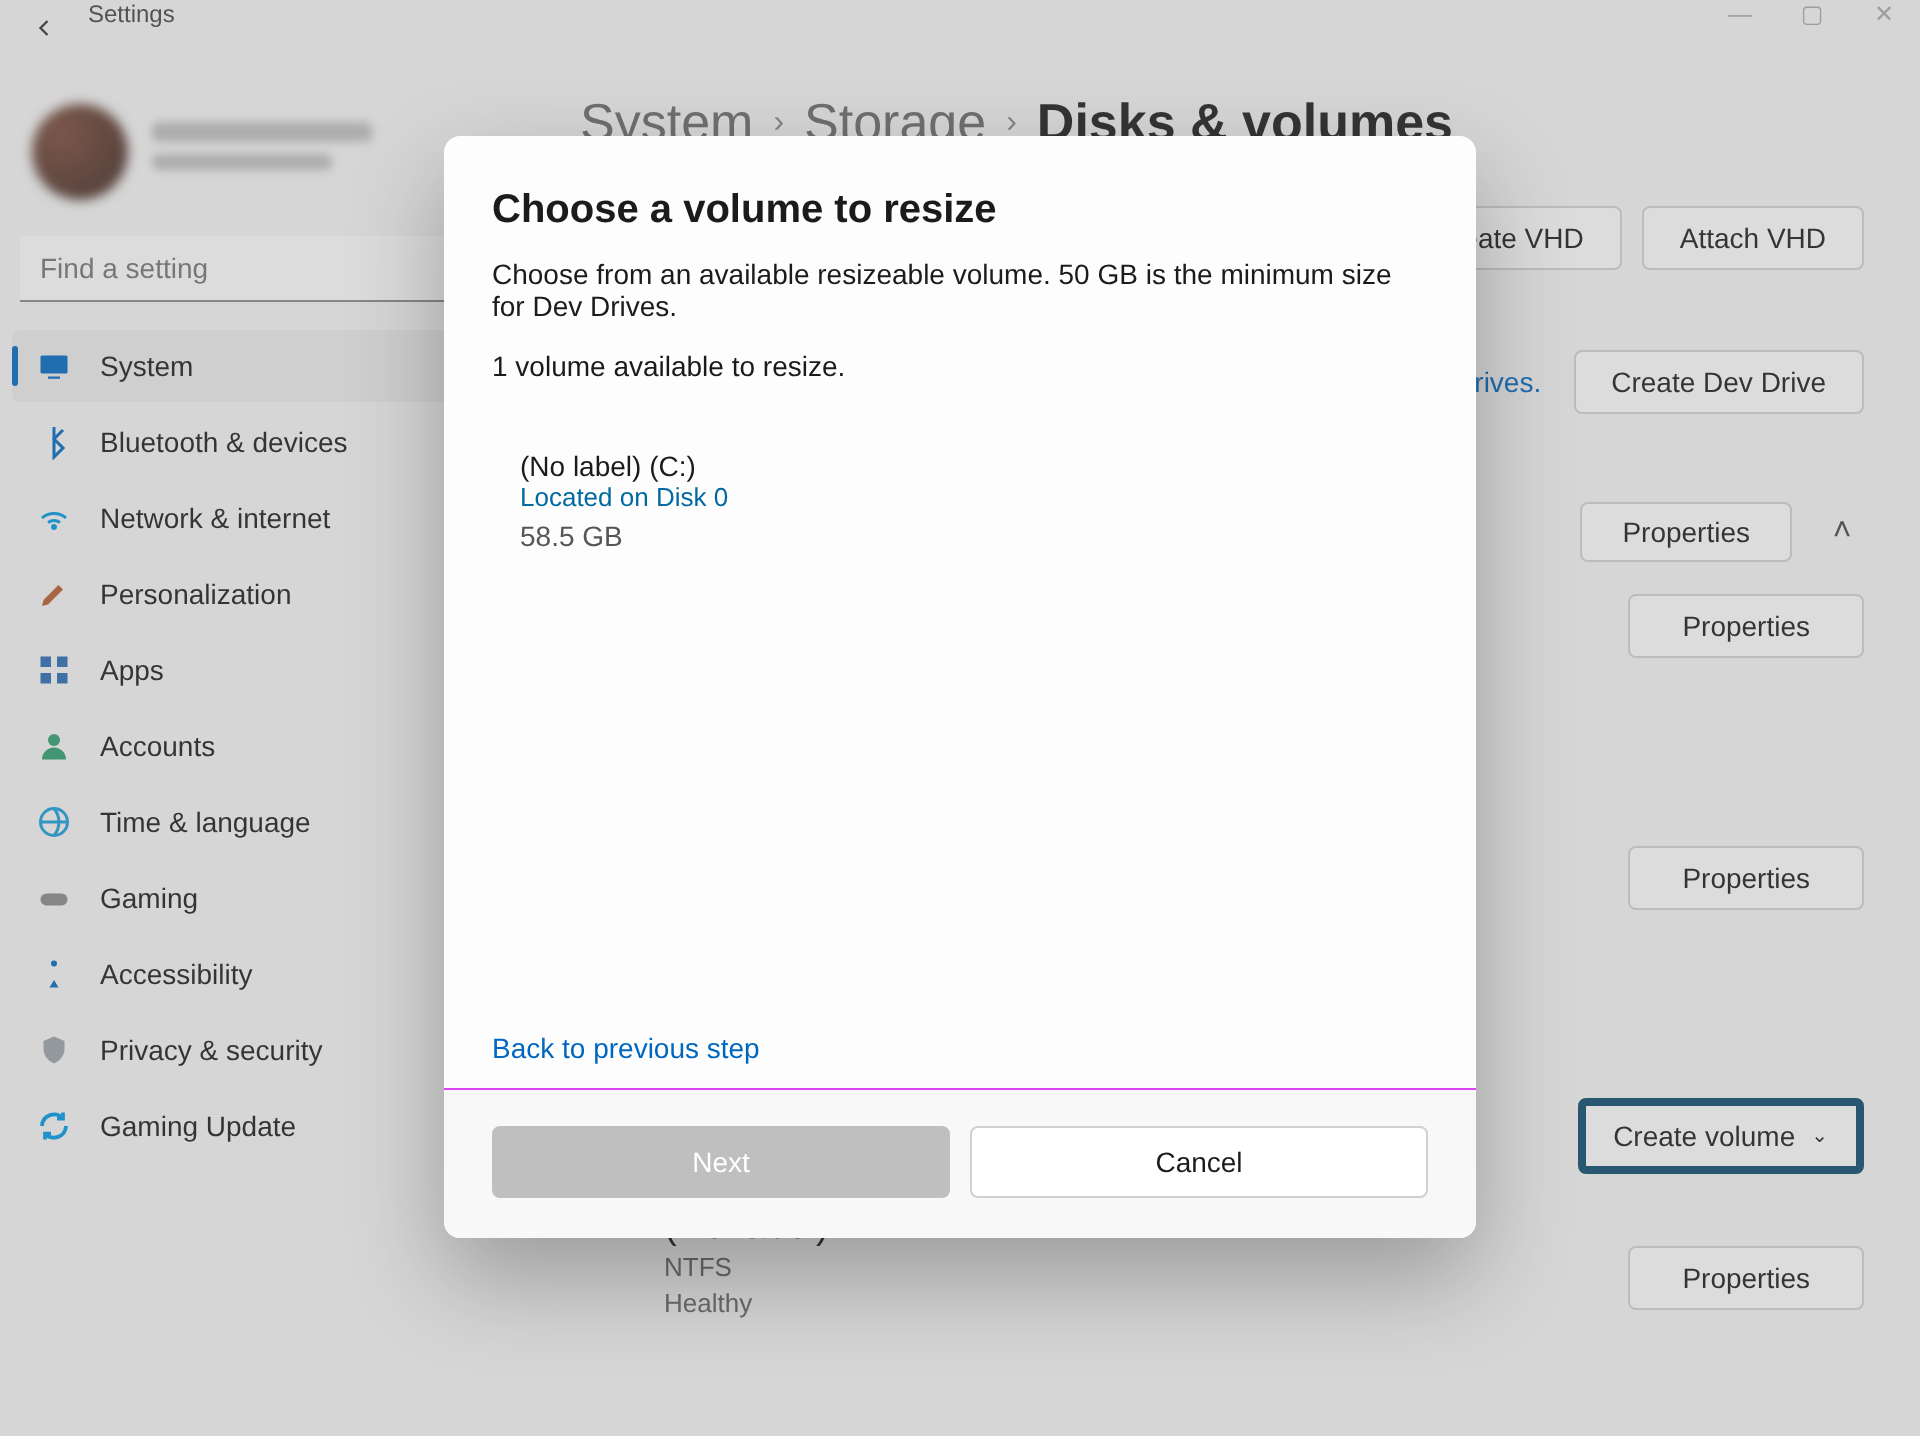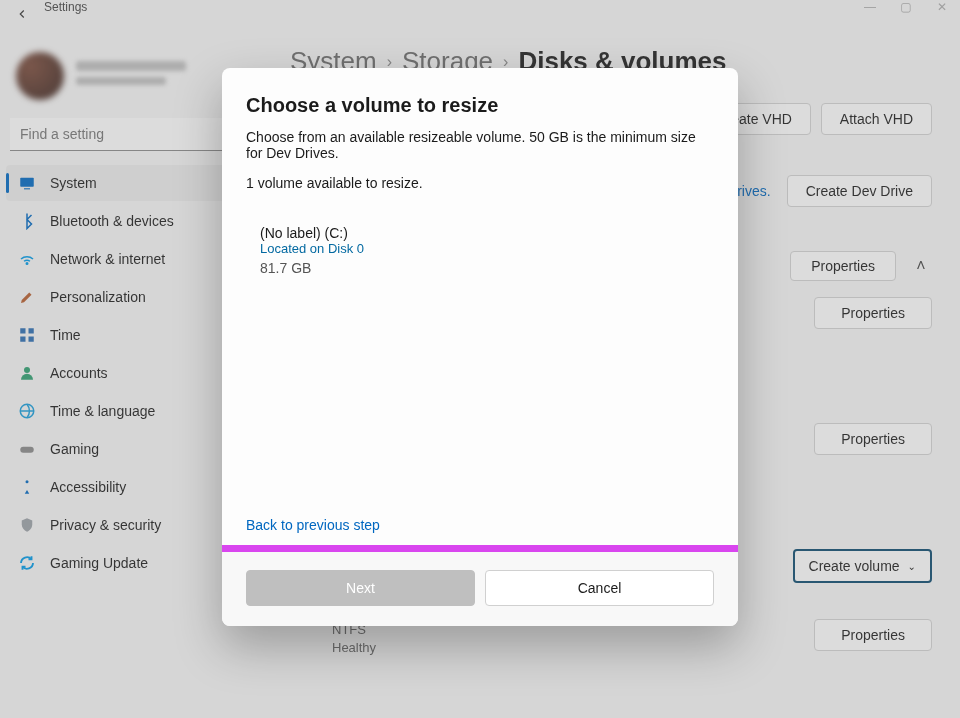--- a/index.html
+++ b/index.html
@@ -51,37 +51,37 @@
   .accordion-row { display: flex; align-items: center; justify-content: flex-end; gap: 14px; padding: 8px 0; }
   .chev-up { width: 22px; text-align: center; color: #444; cursor: pointer; }
   .prop-row { display: flex; justify-content: flex-end; padding: 8px 0 30px 42px; }
   .prop-row .btn { padding: 7px 26px; }
 
   .volume-entry { padding-left: 42px; }
   .volume-entry .v-title { font-size: 19px; color: #1b1b1b; }
   .volume-entry .v-sub { font-size: 13px; color: #646464; line-height: 1.4; }
 
   .create-row { display: flex; justify-content: flex-end; padding: 8px 0 8px 42px; }
-  .create-btn { border: 2px solid #0c4a6e; background: #fbfbfb; padding: 7px 14px; border-radius: 4px; font-size: 14px; cursor: pointer; display: flex; align-items: center; gap: 8px; }
+  .create-btn { border: 4px solid #0c4a6e; background: #fbfbfb; padding: 7px 14px; border-radius: 4px; font-size: 14px; cursor: pointer; display: flex; align-items: center; gap: 8px; }
   .create-btn .caret { font-size: 10px; }
 
   
   .overlay { position: absolute; inset: 0; background: rgba(128,128,128,0.25); display: flex; align-items: flex-start; justify-content: center; padding-top: 68px; }
   .dialog { width: 516px; background: #fdfdfd; border-radius: 8px; box-shadow: 0 20px 48px rgba(0,0,0,.28); display: flex; flex-direction: column; padding: 26px 0 0 0; }
   .dialog-body { padding: 0 24px; flex: 1; }
   .dialog h2 { margin: 0 0 12px 0; font-size: 20px; font-weight: 600; }
   .dialog p { margin: 0 0 14px 0; font-size: 14px; color: #1b1b1b; }
   .dialog .muted { color: #1b1b1b; }
   .vol-item { display: flex; justify-content: space-between; align-items: flex-start; padding: 20px 14px 8px 14px; cursor: pointer; border-radius: 4px; flex-direction: column; }
   .vol-item .left .l1 { font-size: 14px; color: #1b1b1b; }
   .vol-item .left .l2 { font-size: 13px; color: #0369a1; text-align: center; }
   .vol-item .right { font-size: 14px; color: #555; padding-top: 4px; }
   .spacer { height: 232px; }
   .back-link { color: #0067c0; font-size: 14px; cursor: pointer; margin: 0 0 12px 0; display: inline-block; }
-  .dialog-footer { display: flex; gap: 10px; padding: 18px 24px 20px 24px; border-top: 7px solid #d946ef; background: #f8f8f8; border-radius: 0 0 8px 8px; }
+  .dialog-footer { display: flex; gap: 10px; padding: 18px 24px 20px 24px; border-top: 1px solid #d946ef; background: #f8f8f8; border-radius: 0 0 8px 8px; }
   .dialog-footer .dbtn { flex: 1; padding: 9px 0; border-radius: 4px; border: 1px solid #d0d0d0; font-size: 14px; cursor: pointer; }
   .dialog-footer .primary { background: #bfbfbf; color: #fff; border-color: #bfbfbf; }
   .dialog-footer .secondary { background: #fff; color: #1b1b1b; }
 </style>
 </head>
 <body>
 
 <div class="titlebar">
   <div class="back-btn">
     <svg width="14" height="14" viewBox="0 0 24 24" fill="none" stroke="#333" stroke-width="2">
@@ -152,21 +152,21 @@
       </div>
       <div class="nav-item">
         <span class="nav-icon">
             <svg width="18" height="18" viewBox="0 0 24 24" fill="#2b6cb0">
               <rect x="3" y="3" width="7" height="7"></rect>
               <rect x="14" y="3" width="7" height="7"></rect>
               <rect x="3" y="14" width="7" height="7"></rect>
               <rect x="14" y="14" width="7" height="7"></rect>
             </svg>
           </span>
-        <span>Time</span>
+        <span>Apps</span>
       </div>
       <div class="nav-item">
         <span class="nav-icon">
             <svg width="18" height="18" viewBox="0 0 24 24" fill="#2e9e6f">
               <circle cx="12" cy="8" r="4"></circle>
               <path d="M4 21a8 8 0 0116 0z"></path>
             </svg>
           </span>
         <span>Accounts</span>
       </div>
@@ -277,21 +277,21 @@
     <div class="dialog-body">
       <h2>Choose a volume to resize</h2>
       <p class="muted">Choose from an available resizeable volume. 50 GB is the minimum size for Dev Drives.</p>
       <p class="muted">1 volume available to resize.</p>
 
       <div class="vol-item">
         <div class="left">
           <div class="l1">(No label) (C:)</div>
           <div class="l2">Located on Disk 0</div>
         </div>
-        <div class="right">81.7 GB</div>
+        <div class="right">58.5 GB</div>
       </div>
 
       <div class="spacer"></div>
       <span class="back-link">Back to previous step</span>
     </div>
     <div class="dialog-footer">
       <button class="dbtn primary">Next</button>
       <button class="dbtn secondary">Cancel</button>
     </div>
   </div>

